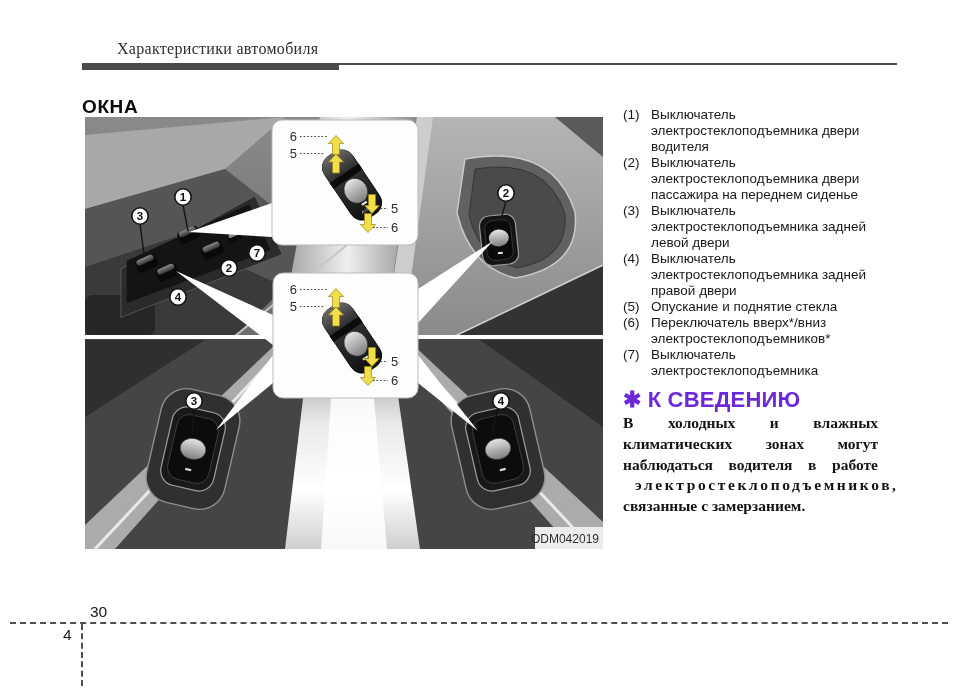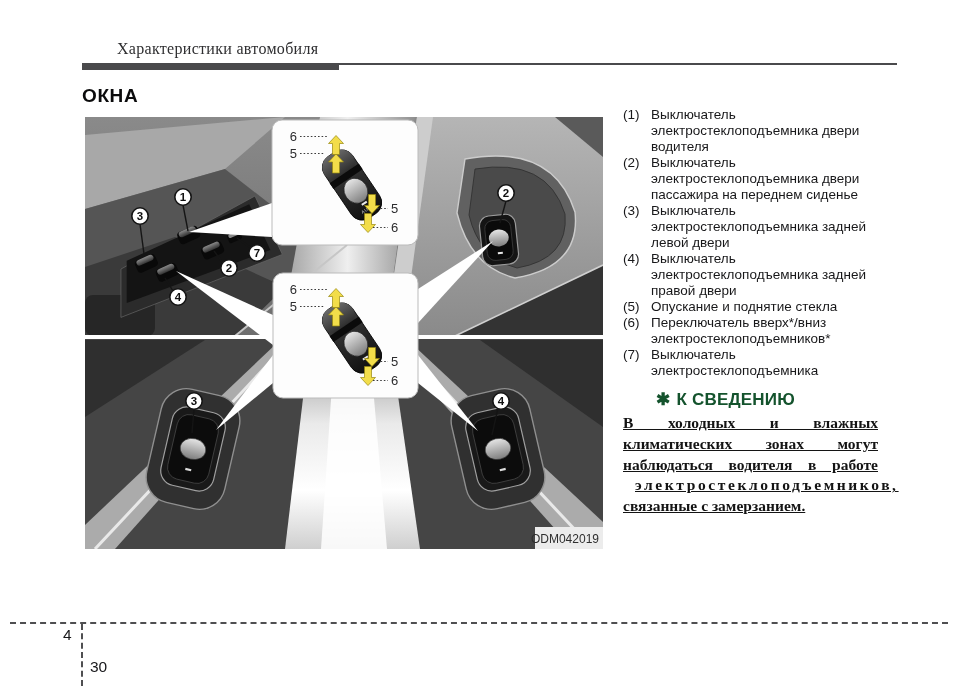--- a/index.html
+++ b/index.html
@@ -8,45 +8,45 @@
     background:#ffffff;font-family:"Liberation Sans",sans-serif;color:#1d1d1f;
   }
   .abs{position:absolute;}
   .page-title{
     left:82px;top:40px;font-family:"Liberation Serif",serif;
     font-size:16px;color:#2e2e30;letter-spacing:0.3px;margin-left:35px;
   }
   .rule-thick{left:82px;top:63px;width:257px;height:7px;background:#4a4a4c;}
   .rule-thin{left:339px;top:63px;width:558px;height:2px;background:#4a4a4c;}
   .section-title{
-    left:82px;top:85px;font-size:19px;font-weight:bold;color:#0b0b0c;letter-spacing:0.6px;
+    left:82px;top:96px;font-size:19px;font-weight:bold;color:#0b0b0c;letter-spacing:0.6px;
   }
   .figure{left:85px;top:117px;width:518px;height:432px;}
   .figure svg{display:block;}
 
   .legend{left:623px;top:107px;width:257px;font-size:13.5px;line-height:16px;color:#18181a;}
   .legend-item{position:relative;padding-left:28px;}
   .legend-item .num{position:absolute;left:0;top:0;}
   .legend-item .txt{white-space:pre-line;}
   .legend-footnote{margin-top:16px;}
 
-  .notice-heading{margin-top:13px;font-size:17px;font-weight:bold;color:#14532d;letter-spacing:0.2px;margin-left:33px;}
+  .notice-heading{margin-top:13px;font-size:22px;font-weight:bold;color:#6d28d9;letter-spacing:0.2px;}
   .notice-heading .star{margin-right:6px;}
   .notice-body{
     margin-top:7px;width:255px;font-family:"Liberation Serif",serif;
     font-weight:bold;font-size:15.5px;color:#141414;
   }
-  .notice-line{height:20.8px;text-align:justify;text-align-last:justify;text-decoration:underline;}
+  .notice-line{height:20.8px;text-align:justify;text-align-last:justify;}
   .notice-line.spread{letter-spacing:2.6px;text-align-last:auto;white-space:nowrap;margin-left:12px;}
   .notice-line.last{text-align:right;text-align-last:left;}
 
   .footer-hline{left:10px;top:622px;width:938px;height:0;border-top:2px dashed #4f4f51;}
   .footer-vline{left:81px;top:624px;width:0;height:62px;border-left:2px dashed #4f4f51;}
   .footer-chapter{left:63px;top:626px;font-size:15.5px;color:#17171a;}
-  .footer-page{left:90px;top:658px;font-size:15.5px;color:#17171a;}
+  .footer-page{left:90px;top:603px;font-size:15.5px;color:#17171a;}
   .watermark{right:19px;top:662px;font-size:27px;color:#8e8e8e;letter-spacing:0.5px;margin-top:48px;}
 
   
   .ilbl{font-size:13px;fill:#2c2c2e;font-family:"Liberation Sans",sans-serif;}
   .dot{stroke:#3c3c3c;stroke-width:1;stroke-dasharray:1.6 2;fill:none;}
   .arr{fill:#f2dd4a;stroke:#97860f;stroke-width:0.7;}
   .cline{stroke:#151515;stroke-width:1.4;}
   .ccirc{fill:#ffffff;stroke:#141414;stroke-width:1.6;}
   .cnum{font-size:11.5px;font-weight:bold;fill:#101010;text-anchor:middle;font-family:"Liberation Sans",sans-serif;}
   .wedge{fill:#ffffff;}

